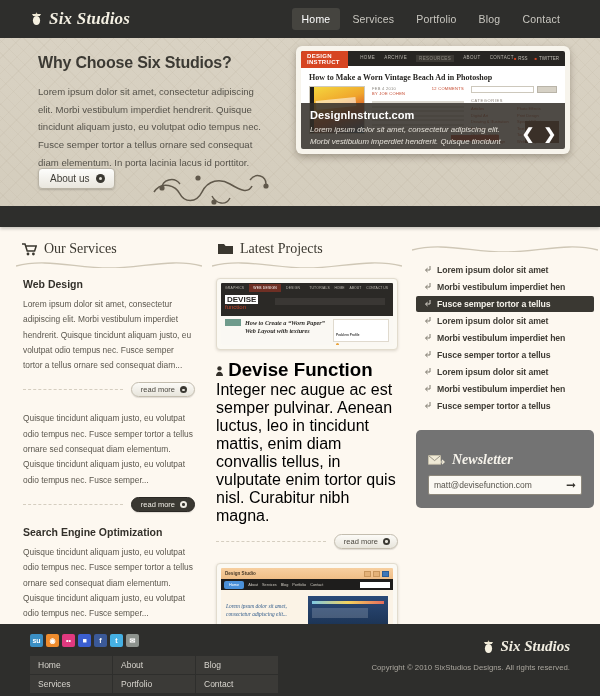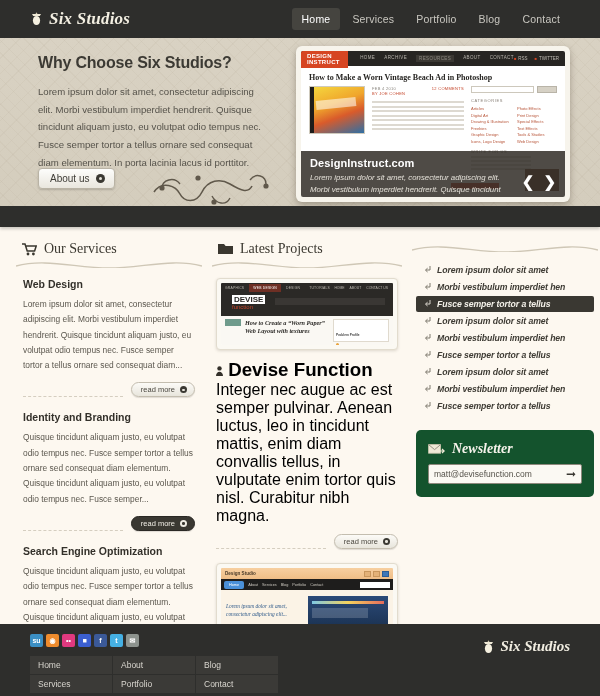--- a/index.html
+++ b/index.html
@@ -58,21 +58,21 @@
     background: #3a3832; position: relative; display: inline-block;
   }
   .about-btn .dot:after {
     content:""; position:absolute; left:3px; top:3px; width:3px; height:3px;
     border-radius:50%; background:#e6e3da;
   }
   .flourish { position: absolute; left: 150px; top: 128px; opacity: .85; }
 
   
   .slider {
-    position: absolute; right: 30px; top: 8px; width: 274px; height: 156px;
+    position: absolute; right: 30px; top: 8px; width: 274px; height: 108px;
     background: #f7f4ec; border-radius: 6px; padding: 5px;
     box-shadow: 0 3px 7px rgba(60,50,35,.35);
   }
   .slider-inner { position: relative; width: 100%; height: 100%; overflow: hidden; border-radius: 2px; background:#fff; }
   .si-top { height: 15px; background: #272522; display: flex; align-items: center; }
   .si-brand {
     background: #d64522; color: #fff; font-size: 6px; font-weight: bold;
     padding: 3px 6px; letter-spacing: .3px;
   }
   .si-menu { display: flex; gap: 9px; margin-left: 12px; }
@@ -129,21 +129,21 @@
   .col-projects { width: 190px; }
   .col-entries  { width: 186px; }
 
   .sec-head { display: flex; align-items: center; gap: 7px; padding-left: 6px; }
   .sec-title { font-family: "Liberation Serif", serif; font-size: 14px; color: #3a372f; }
   .wave { display: block; margin: 3px 0 10px; }
 
   .svc { padding: 0 7px; }
   .svc h3 { font-size: 10.5px; color: #33302a; margin-bottom: 7px; font-weight: bold; }
   .svc p { font-size: 8.4px; line-height: 1.82; color: #5b574e; }
-  .svc-foot { display: flex; align-items: flex-end; margin: 9px 0 14px; }
+  .svc-foot { display: flex; align-items: center; margin: 9px 0 14px; }
   .dash { flex: 1; border-top: 1px dashed #d5cec0; margin-right: 8px; }
   .readmore {
     display: inline-flex; align-items: center; gap: 5px;
     background: linear-gradient(#fcfbf7, #e8e5dc); border: 1px solid #c3bdaf;
     border-radius: 10px; padding: 2px 7px 2px 9px; font-size: 7.5px; color: #4a473f;
     box-shadow: 0 1px 1px rgba(0,0,0,.12);
   }
   .readmore.dark { background: #3a3832; border-color:#2a2824; color: #f0ede5; }
   .readmore .d { width: 7px; height: 7px; border-radius: 50%; background: #3a3832; position: relative; }
   .readmore.dark .d { background: #efece4; }
@@ -157,21 +157,21 @@
   }
   .shot-inner { height: 62px; overflow: hidden; border-radius: 1px; background:#fff; }
   
   .dv-nav { height: 9px; background: #2b2926; display:flex; align-items:center; }
   .dv-nav .l { display:flex; gap:1px; }
   .dv-nav .l b { font-size:3.4px; color:#bdb9b1; font-weight:normal; padding:2px 4px; letter-spacing:.2px; }
   .dv-nav .l b.on { background:#6e2f24; color:#fff; }
   .dv-nav .r { margin-left:auto; display:flex; gap:5px; padding-right:5px; }
   .dv-nav .r b { font-size:3.4px; color:#bdb9b1; font-weight:normal; }
   .dv-mid { height: 24px; background:#2b2926; display:flex; }
-  .dv-logo { width:46px; padding:3px 11px; }
+  .dv-logo { width:46px; padding:3px 4px; }
   .dv-logo i { display:block; font-style:normal; font-size:8px; font-weight:bold; color:#fff; background:#fff; color:#2b2926; padding:0 2px; width:max-content;}
   .dv-logo u { display:block; font-size:6px; color:#c4452a; text-decoration:none; }
   .dv-ph { flex:1; margin:6px 8px; background:#3a3734; height:7px; }
   .dv-body { height:29px; background:#faf8f3; display:flex; padding:3px 4px; gap:4px; }
   .dv-tag { width:16px; height:7px; background:#6f9b8c; }
   .dv-ttl { flex:1; }
   .dv-ttl i { display:block; font-family:"Liberation Serif",serif; font-style:italic; font-weight:bold; font-size:6.2px; color:#2b2926; line-height:1.35; }
   .dv-side { width:56px; border:1px solid #e0dace; background:#fff; padding:2px; }
   .dv-side .h { font-size:3.2px; color:#444; font-weight:bold; }
   .dv-side .r { display:flex; gap:2px; align-items:center; margin-top:2px; }
@@ -194,28 +194,28 @@
   .ds-img:before{content:"";position:absolute;left:4px;top:12px;right:20px;height:10px;background:rgba(255,255,255,.18);}
   .proj-wrap { padding: 0 4px; }
 
   
   .entries { padding: 0 4px; }
   .entry {
     display: flex; align-items: center; gap: 6px;
     padding: 3px 8px; border-radius: 2px; margin-bottom: 1px;
   }
   .entry span.t {
-    font-size: 8.7px; font-style: italic; font-weight: bold; color: #3e3b34; letter-spacing: -.1px;
+    font-size: 8.7px; font-weight: bold; color: #3e3b34; letter-spacing: -.1px;
   }
   .entry.active { background: #3a3832; }
   .entry.active span.t { color: #f5f2ea; }
 
   
   .newsletter {
-    margin: 16px 4px 0; background: #14532d; border-radius: 5px; padding: 11px 12px 13px;
+    margin: 16px 4px 0; background: #737373; border-radius: 5px; padding: 22px 12px 13px;
   }
   .nl-head { display: flex; align-items: center; gap: 7px; margin-bottom: 7px; }
   .nl-title { font-family: "Liberation Serif", serif; font-style: italic; font-weight: bold; font-size: 14px; color: #f6f3eb; }
   .nl-sub { font-family: "Liberation Serif", serif; font-size: 9px; line-height: 1.5; color: #d6d2c8; margin-bottom: 9px; }
   .nl-form {
     display: flex; align-items: center; background: #fbf9f3; border: 1px solid #8d887c;
     border-radius: 2px; padding: 3px 5px;
   }
   .nl-input { flex: 1; border: 0; background: transparent; font-size: 8.5px; color: #55524a; outline: none; font-family:"Liberation Sans",sans-serif; }
   .nl-go { font-size: 12px; color: #3a3832; line-height: 1; }
@@ -381,21 +381,20 @@
         <div class="svc-foot">
           <span class="dash"></span>
           <span class="readmore">
             <span>read more</span>
             <span class="d"></span>
           </span>
         </div>
       </div>
 
       <div class="svc">
-        <h3>Identity and Branding</h3>
         <p>Quisque tincidunt aliquam justo, eu volutpat odio tempus nec. Fusce semper tortor a tellus ornare sed consequat diam elementum. Quisque tincidunt aliquam justo, eu volutpat odio tempus nec. Fusce semper...</p>
         <div class="svc-foot">
           <span class="dash"></span>
           <span class="readmore dark">
             <span>read more</span>
             <span class="d"></span>
           </span>
         </div>
       </div>
 
@@ -616,15 +615,16 @@
     </div>
     <div class="fright">
       <div class="flogo">
         <svg width="13" height="16" viewBox="0 0 13 16">
           <path d="M2 3h9l-1.2 2H3.2z" fill="#efe9d6"></path>
           <path d="M6.5 5c2.3 0 3.6 2 3.6 4.4S8.8 14 6.5 14 2.9 11.8 2.9 9.4 4.2 5 6.5 5z" fill="#f5f0e0"></path>
           <path d="M6.5 1.2l1 1.8h-2z" fill="#cfc7b0"></path>
         </svg>
         <span class="flogo-text">Six Studios</span>
       </div>
+      <div class="copy">Copyright © 2010 SixStudios Designs. All rights reserved.</div>
     </div>
   </div>
 </div>
 
 </body></html>

